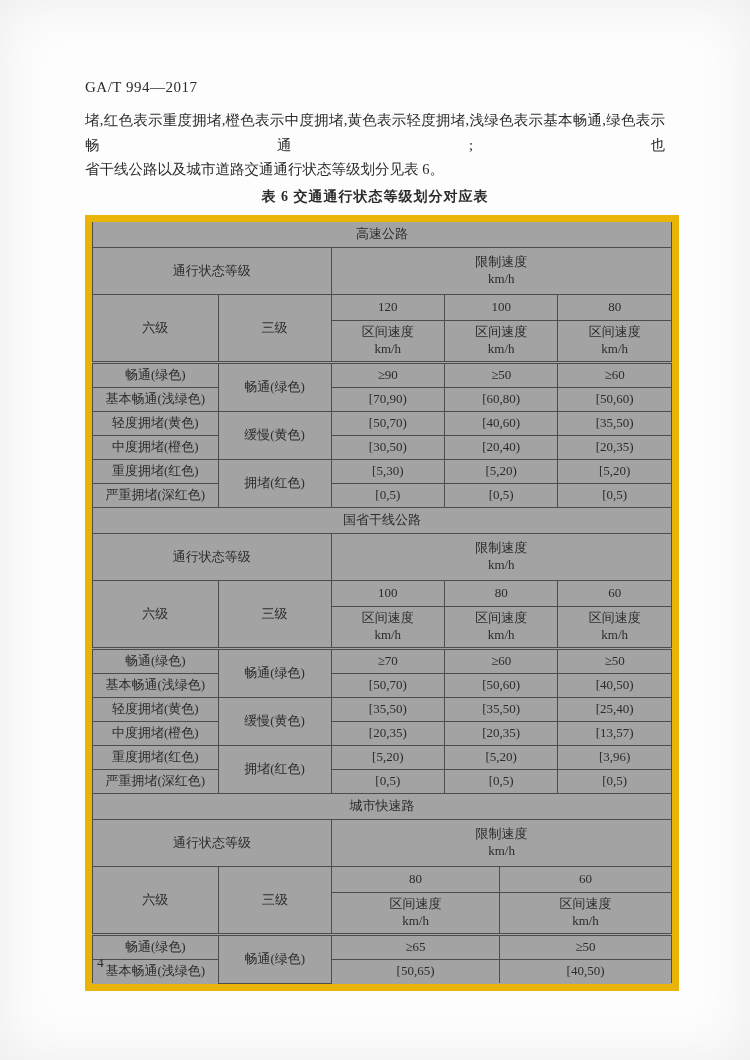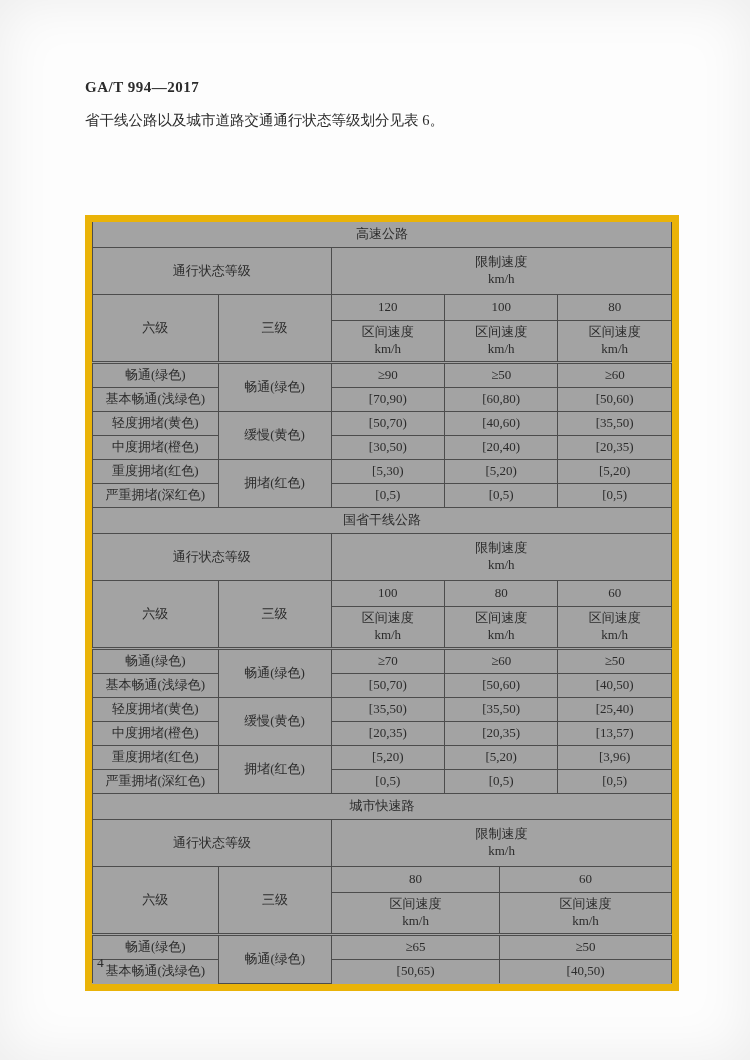--- a/index.html
+++ b/index.html
@@ -8,21 +8,21 @@
     background:#e9e9e9;
     font-family:"Liberation Serif","DejaVu Serif",serif;
     color:#2b2b2b;
   }
   .page{
     position:absolute;inset:0;background:#fdfdfd;
     box-shadow:inset 0 0 55px rgba(0,0,0,0.07);
   }
   .hdr-code{
     position:absolute;left:85px;top:79px;
-    font-size:15px;font-weight:bold;letter-spacing:0.5px;
+    font-size:15px;font-weight:normal;letter-spacing:0.5px;
   }
   .para{
     position:absolute;left:85px;top:108px;width:580px;
     font-size:14.5px;line-height:24.6px;
   }
   .para-line{text-align:justify;text-align-last:justify;}
   .para-line.short{text-align-last:left;}
   .caption{
     position:absolute;left:85px;top:188px;width:580px;
     text-align:center;font-size:14px;font-weight:bold;letter-spacing:1px;
@@ -53,23 +53,25 @@
   .pageno{position:absolute;left:97px;top:955px;font-size:13.5px;}
 </style>
 </head>
 <body>
 
 <div class="page">
 
   <div class="hdr-code">GA/T 994—2017</div>
 
   <div class="para">
+    <div class="para-line">堵,红色表示重度拥堵,橙色表示中度拥堵,黄色表示轻度拥堵,浅绿色表示基本畅通,绿色表示畅通;也</div>
     <div class="para-line short">省干线公路以及城市道路交通通行状态等级划分见表 6。</div>
   </div>
 
+  <div class="caption">表 6  交通通行状态等级划分对应表</div>
 
   <div class="tablewrap">
 
     <table class="grid">
       <colgroup>
           <col class="c1">
           <col class="c2">
           <col class="c3">
           <col class="c3">
           <col class="c3">

